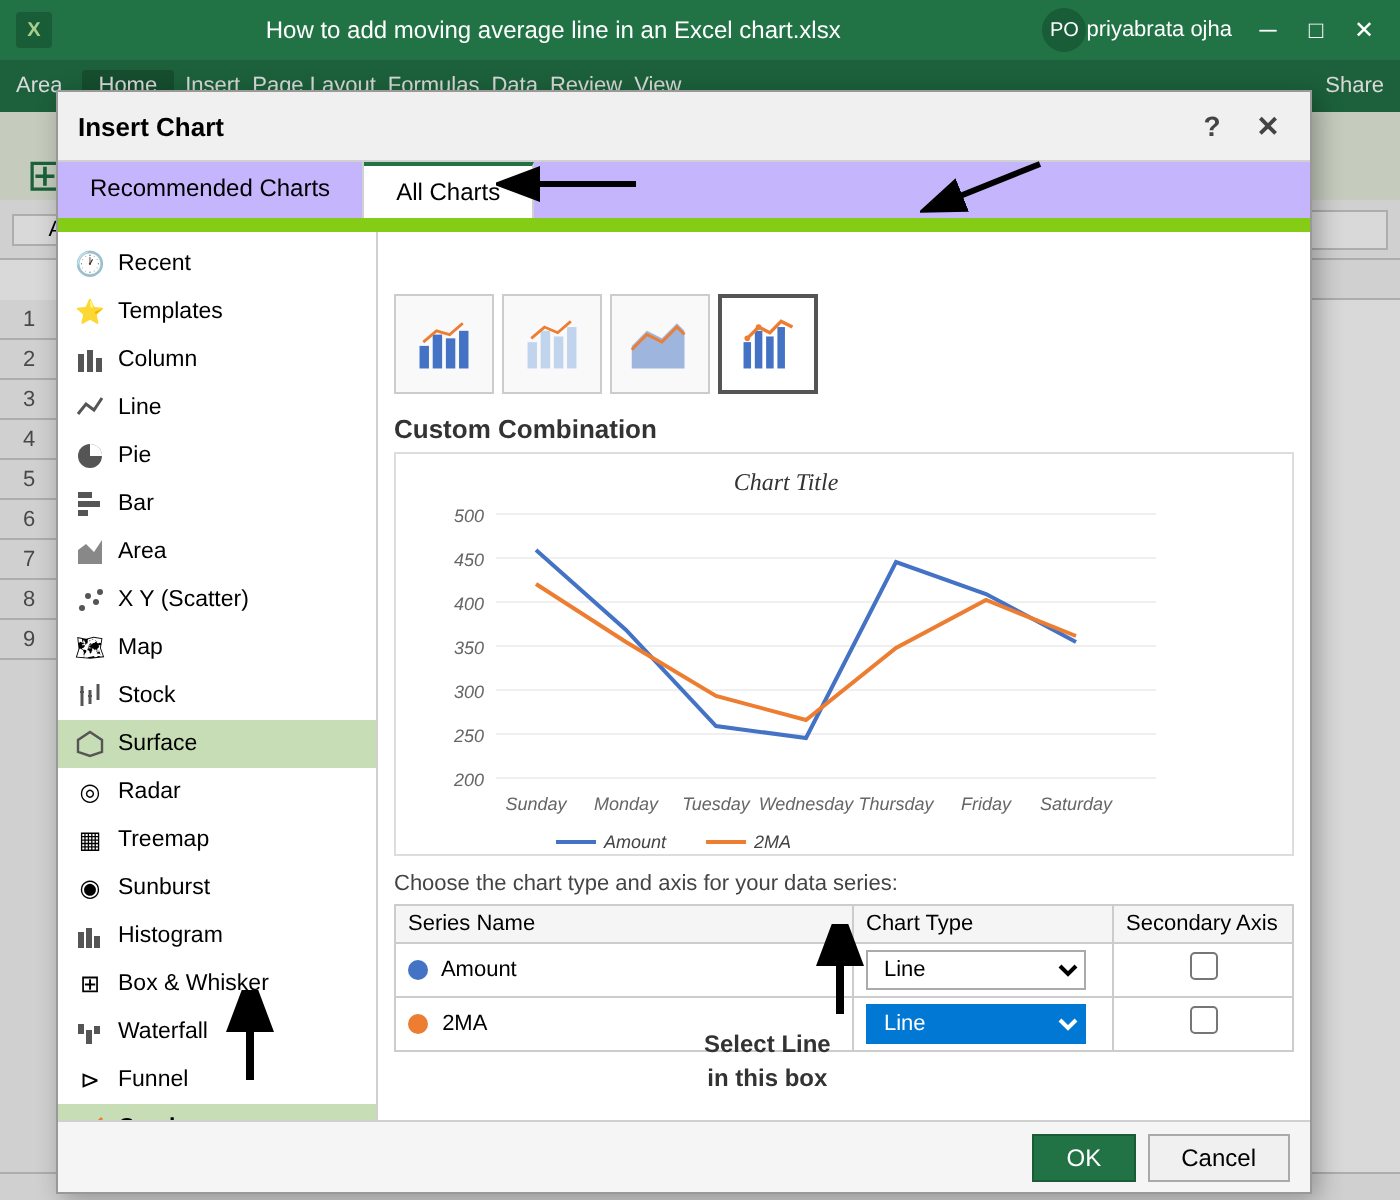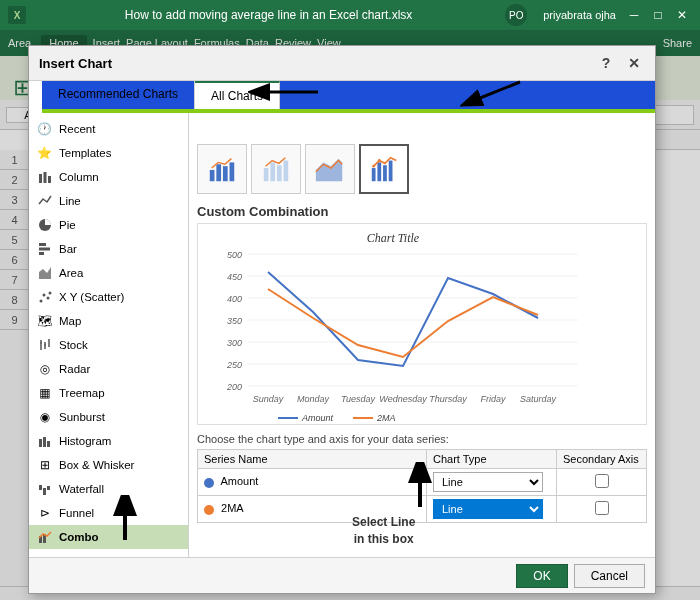--- a/index.html
+++ b/index.html
@@ -115,24 +115,23 @@
     .dialog-titlebar-btn {
       width: 22px; height: 22px;
       display: flex; align-items: center; justify-content: center;
       cursor: pointer; font-size: 14px; color: #444;
       border: 1px solid transparent;
     }
 
     
     .dialog-tabs {
       display: flex;
-      background: #1d4ed8;
-      border-bottom: 4px solid #84cc16;
+      background: #c4b5fd;
+      border-bottom: 7px solid #84cc16;
       padding: 0 0 0 0;
-      margin-left: 13px;
     }
     .dialog-tab {
       padding: 6px 16px;
       font-size: 12px;
       cursor: pointer;
       border-right: 1px solid #d0d0d0;
     }
     .dialog-tab.active {
       background: white;
       border-top: 2px solid #217346;
@@ -313,21 +312,21 @@
       margin: 0 4px;
       color: #aaa;
     }
   </style>
 </head>
 <body>
 
 <div class="title-bar">
   <div class="title-bar-icon">X</div>
   <span style="flex:1; text-align:center; font-size:12px;">How to add moving average line in an Excel chart.xlsx</span>
-  <div style="display:flex; align-items:center; gap:16px; margin-right:8px;">
+  <div style="display:flex; align-items:center; gap:0; margin-right:8px;">
     <div style="background:#185c38; border-radius:50%; width:22px; height:22px; display:flex; align-items:center; justify-content:center; font-size:10px; color:white;">PO</div>
     <span style="font-size:11px;">priyabrata ojha</span>
   </div>
   <div class="title-bar-controls">
     <div class="title-bar-btn">─</div>
     <div class="title-bar-btn">□</div>
     <div class="title-bar-btn">✕</div>
   </div>
 </div>
 
@@ -489,20 +488,28 @@
         <span class="sidebar-icon">
           <svg width="14" height="14" viewBox="0 0 14 14">
               <line x1="3" y1="2" x2="3" y2="12" stroke="#555" stroke-width="1.5"></line>
               <line x1="7" y1="4" x2="7" y2="11" stroke="#555" stroke-width="1.5"></line>
               <line x1="11" y1="1" x2="11" y2="9" stroke="#555" stroke-width="1.5"></line>
               <line x1="2" y1="5" x2="4" y2="5" stroke="#555" stroke-width="1"></line>
               <line x1="6" y1="7" x2="8" y2="7" stroke="#555" stroke-width="1"></line>
             </svg>
         </span>
         <span>Stock</span>
+      </div>
+      <div class="sidebar-item active" style="background:#c7ddb5;">
+        <span class="sidebar-icon">
+          <svg width="14" height="14" viewBox="0 0 14 14">
+              <polygon points="7,1 13,5 13,11 7,13 1,11 1,5" fill="none" stroke="#555" stroke-width="1.2"></polygon>
+            </svg>
+        </span>
+        <span>Surface</span>
       </div>
       <div class="sidebar-item">
         <span class="sidebar-icon">◎</span>
         <span>Radar</span>
       </div>
       <div class="sidebar-item">
         <span class="sidebar-icon">▦</span>
         <span>Treemap</span>
       </div>
       <div class="sidebar-item">

